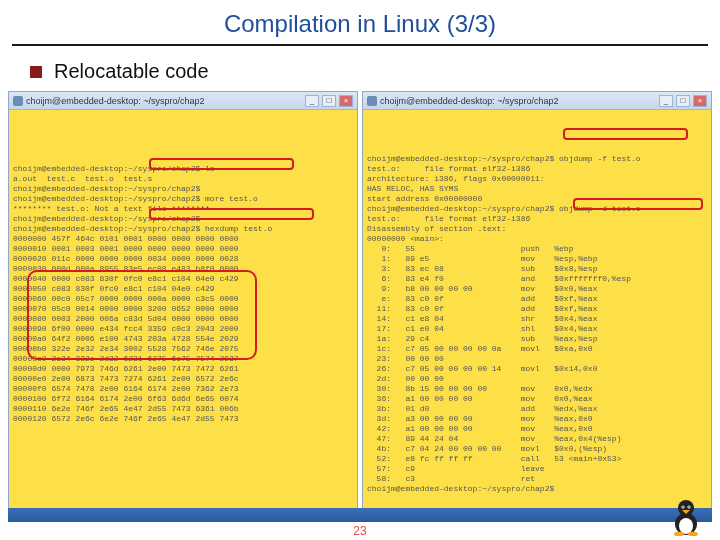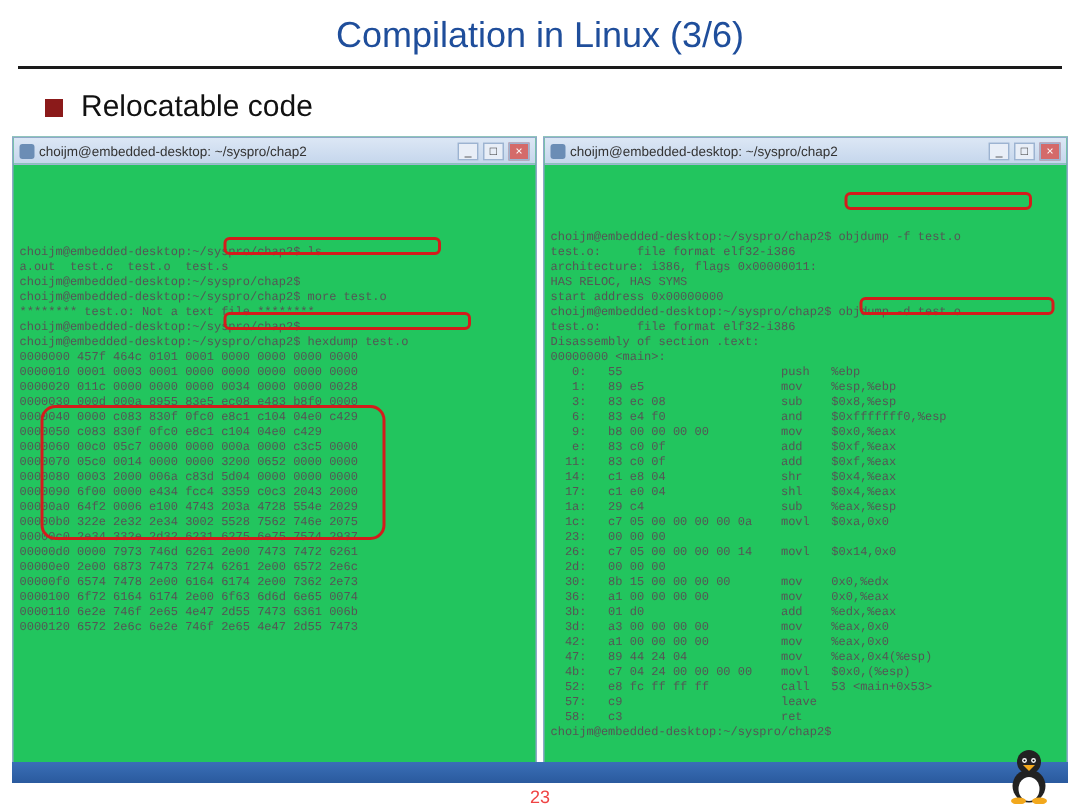--- a/index.html
+++ b/index.html
@@ -38,21 +38,21 @@
     color: #111;
   }
   .panes {
     display: flex;
     gap: 4px;
     padding: 0 8px;
   }
   .pane {
     flex: 1;
     border: 1px solid #8fa8c9;
-    background: #22c55e;
+    background: #fde047;
     position: relative;
     height: 420px;
     overflow: hidden;
   }
   .pane-titlebar {
     height: 18px;
     background: linear-gradient(#dce7f5, #c5d6ec);
     border-bottom: 1px solid #9fb5d2;
     display: flex;
     align-items: center;
@@ -117,21 +117,21 @@
     position: absolute;
     bottom: 4px;
     right: 16px;
     width: 36px;
     height: 40px;
   }
 </style>
 </head>
 <body>
 
-<h1 class="title">Compilation in Linux (3/6)</h1>
+<h1 class="title">Compilation in Linux (3/3)</h1>
 <div class="title-underline"></div>
 
 <div class="bullet-row">
   <div class="bullet-square"></div>
   <div class="bullet-text">Relocatable code</div>
 </div>
 
 <div class="panes">
 
   <div class="pane">

